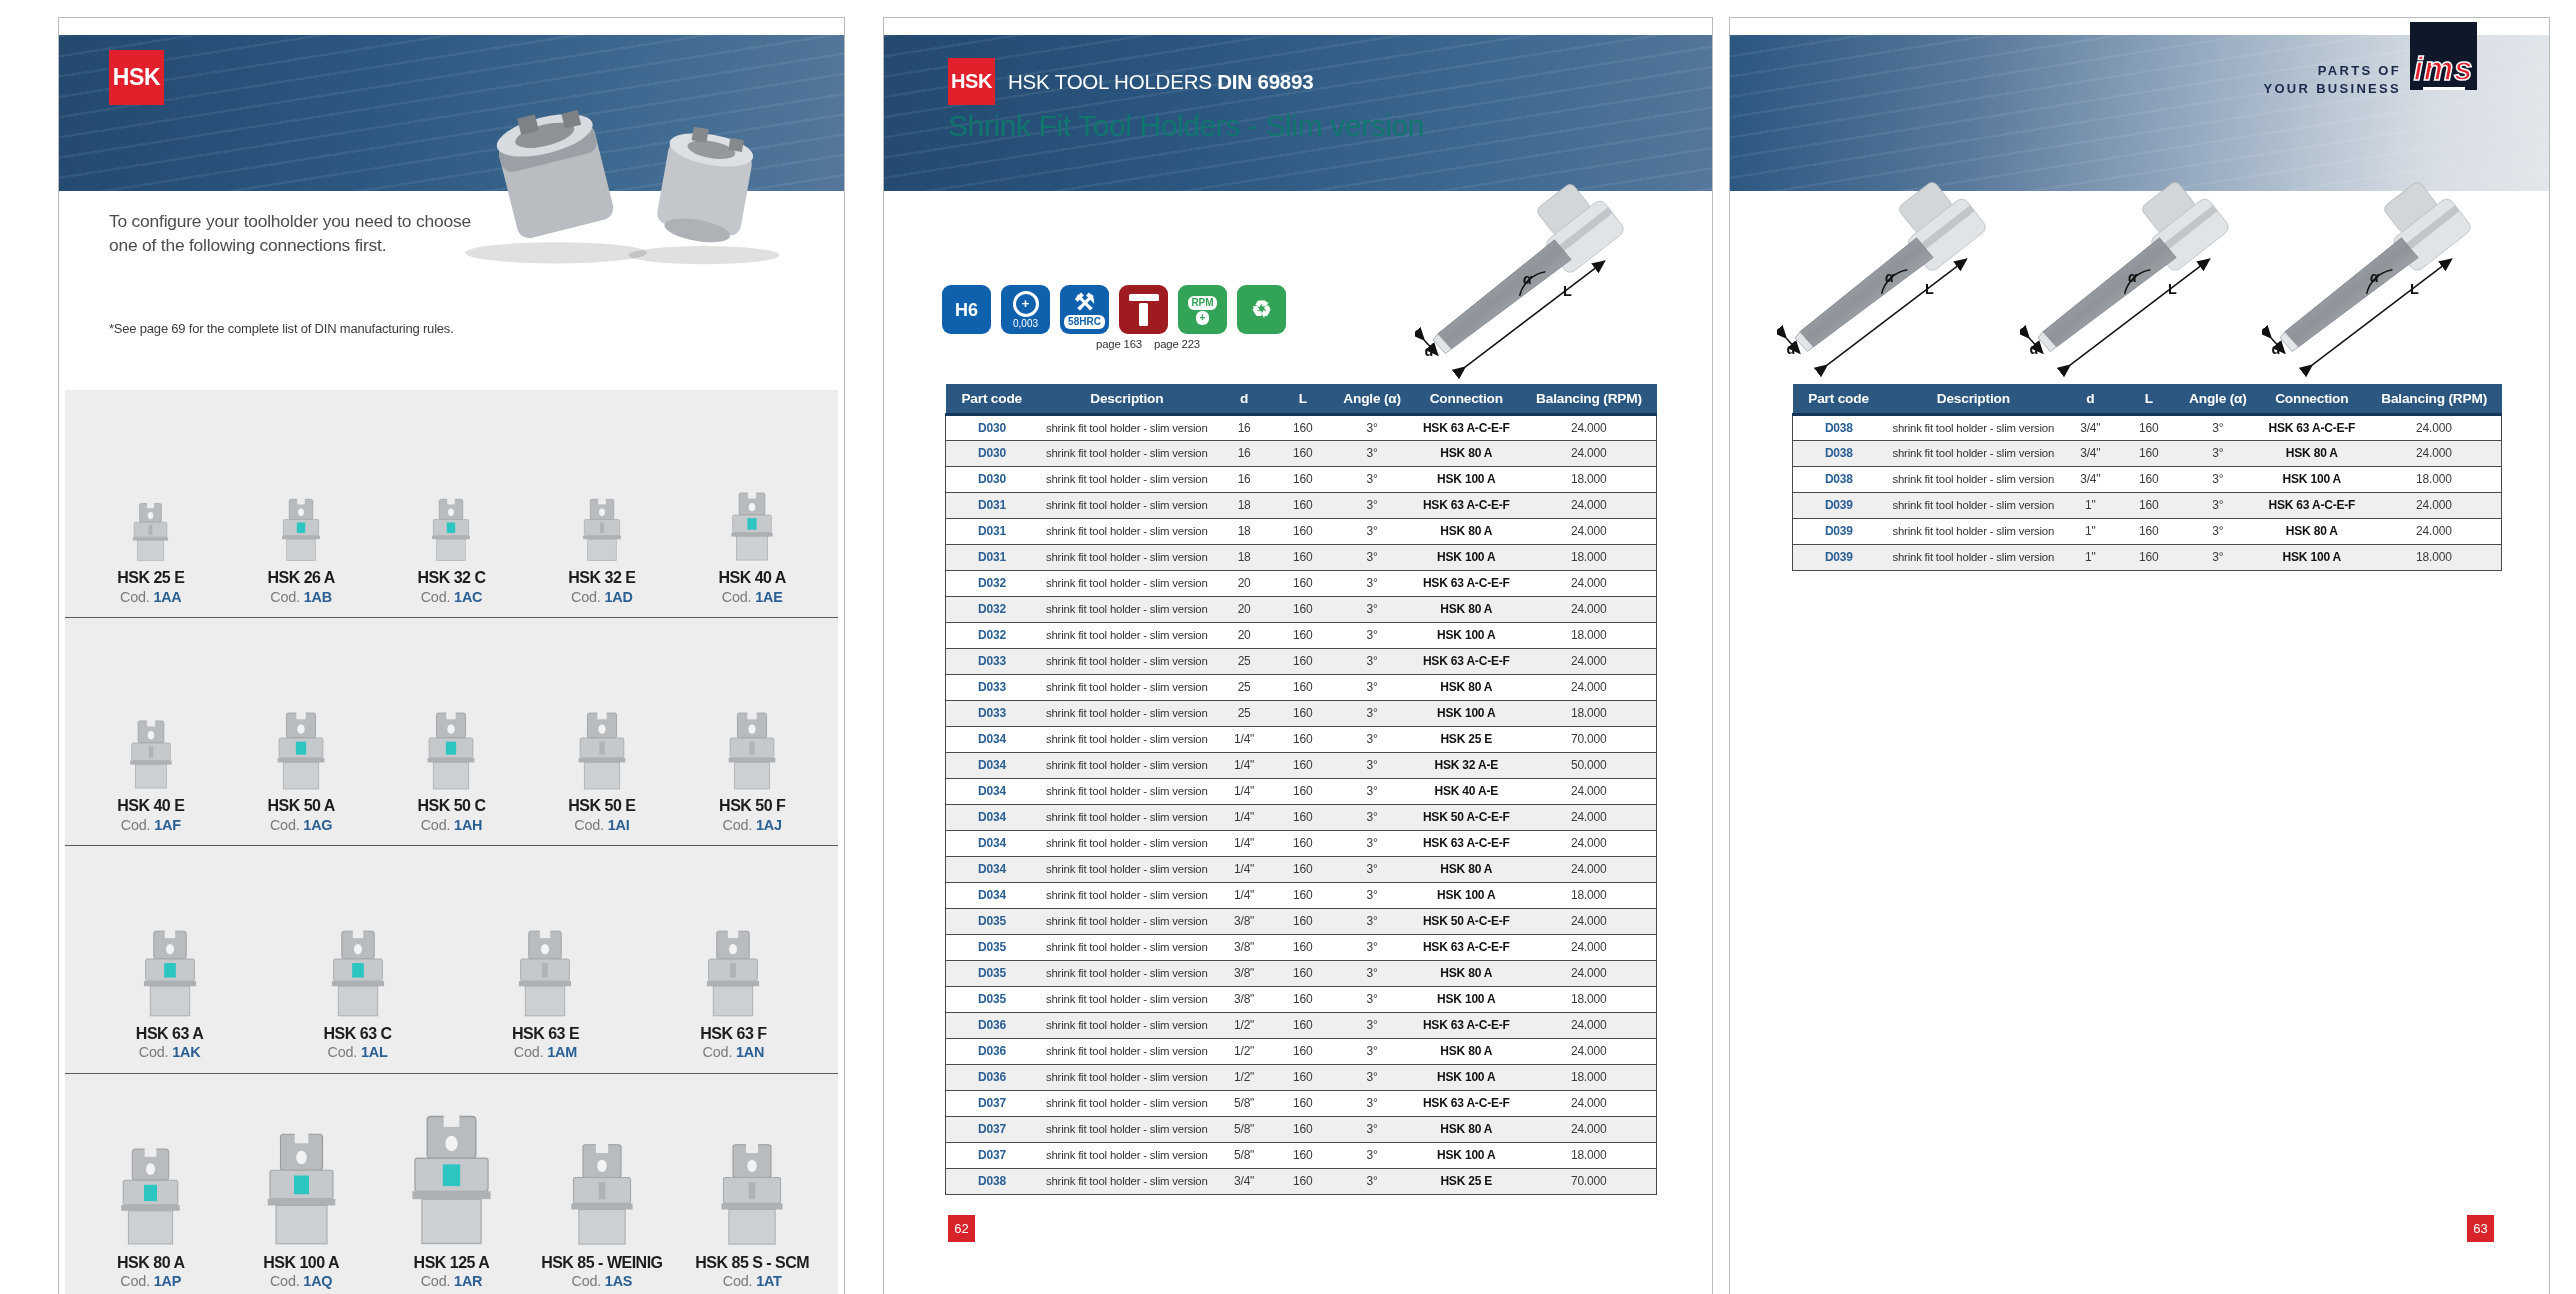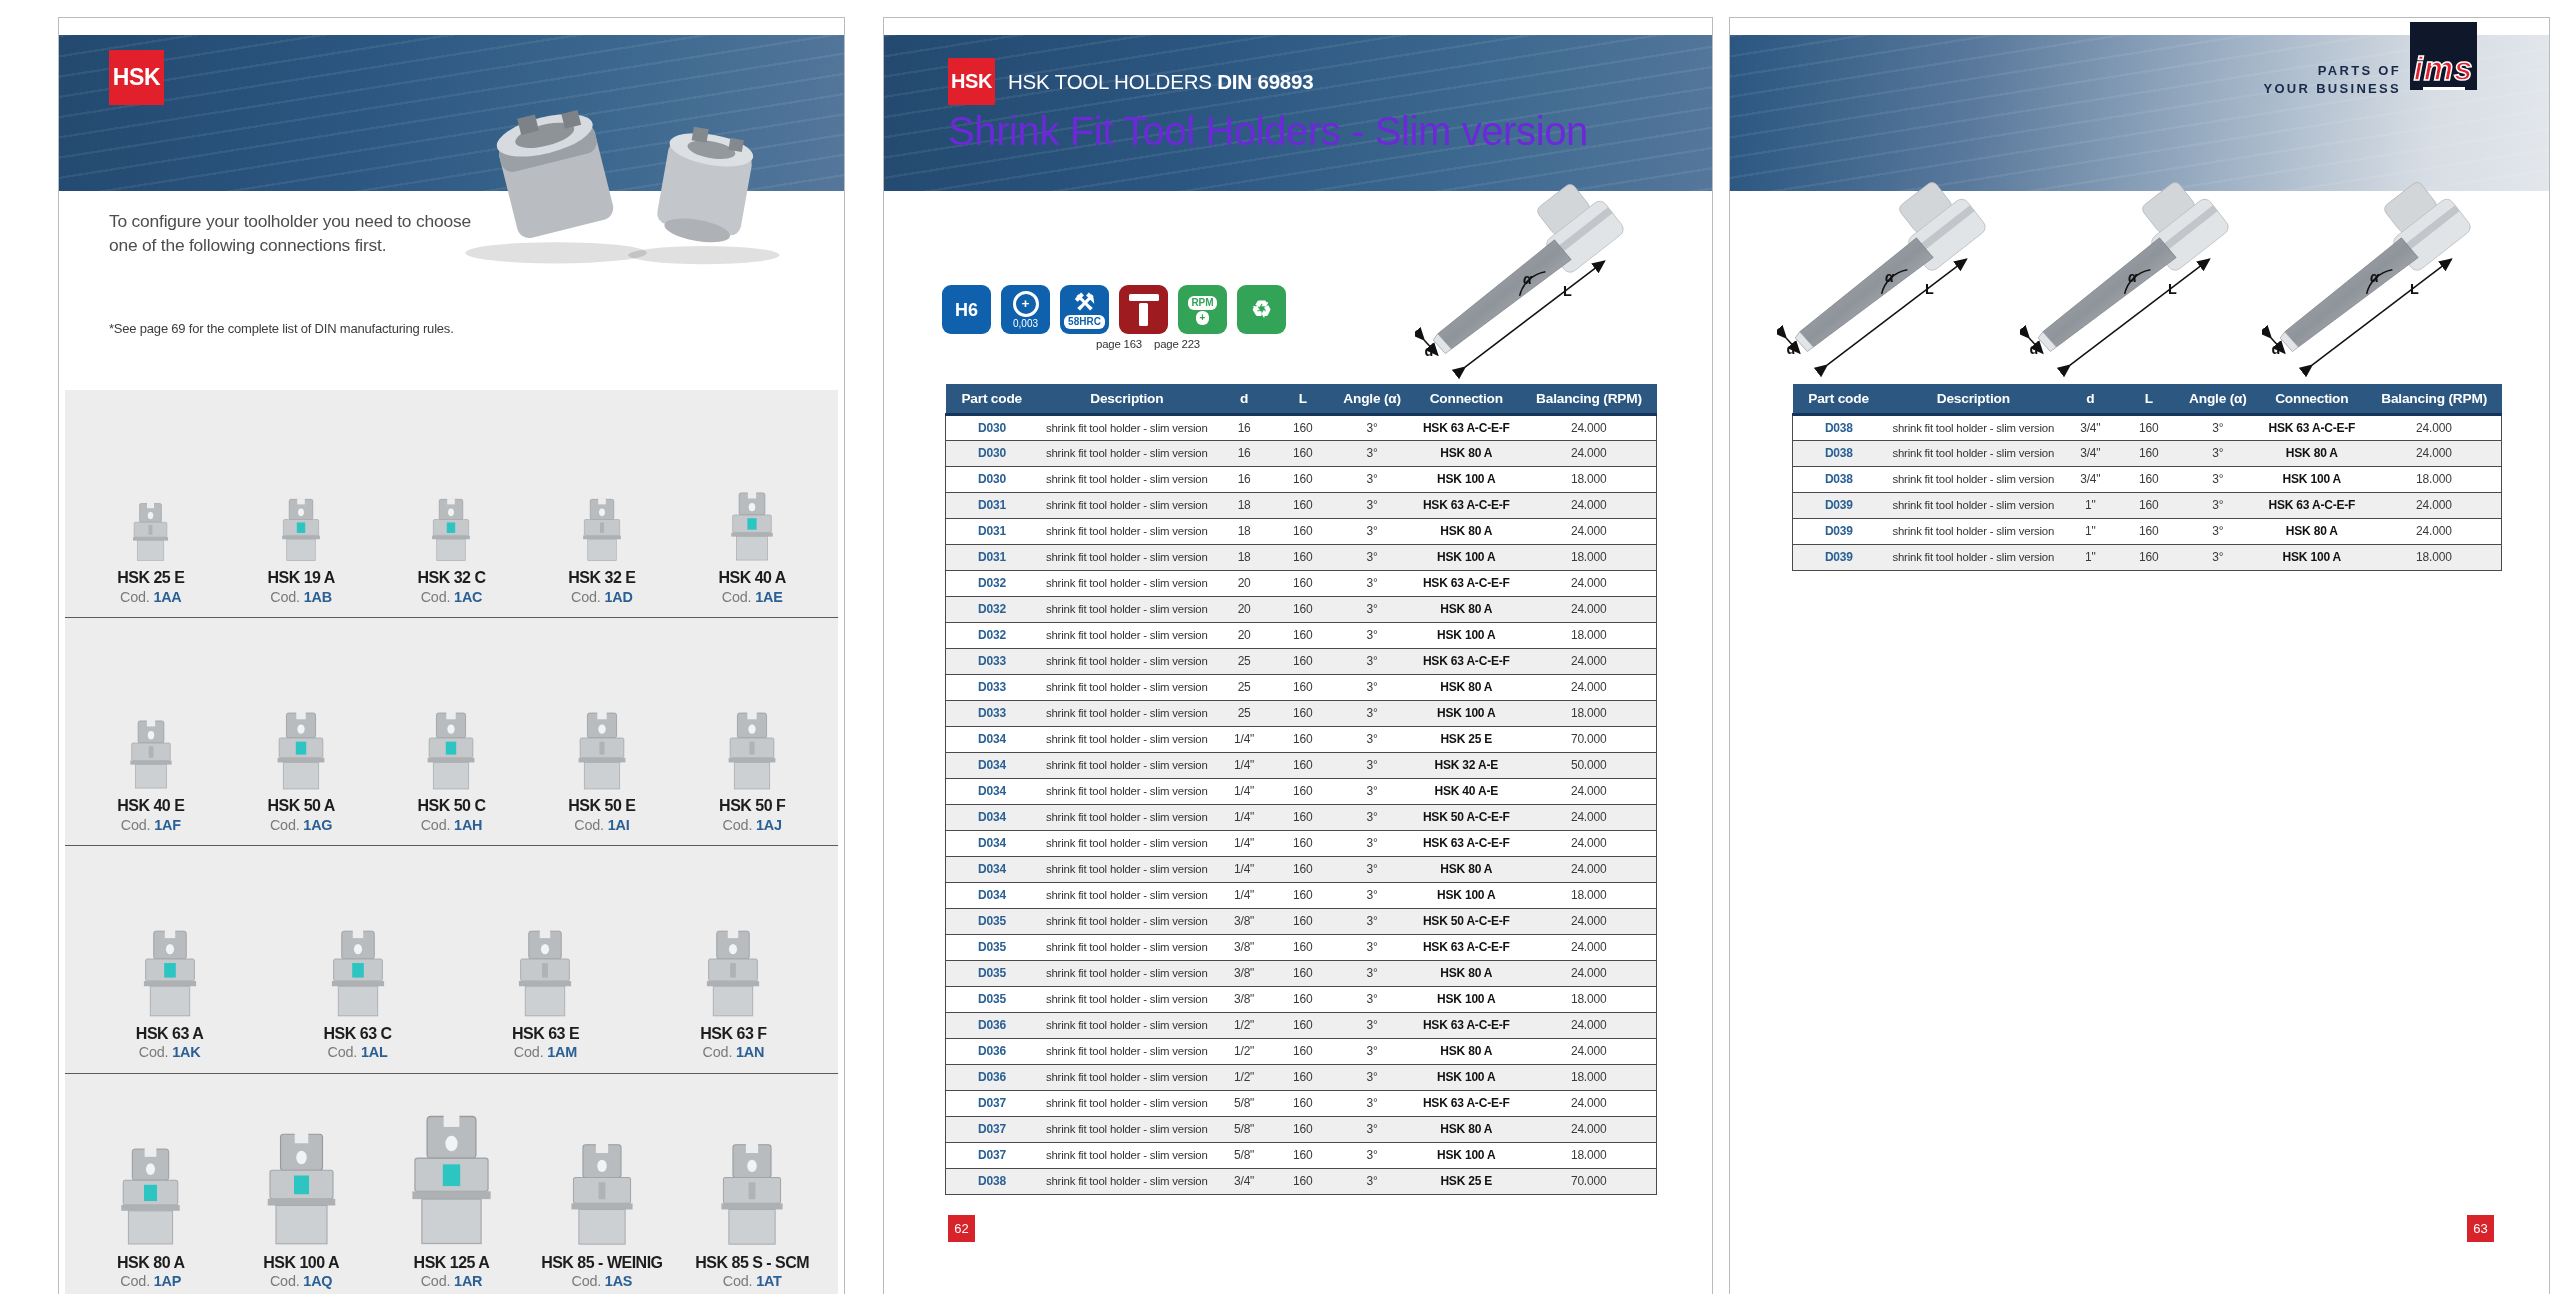--- a/index.html
+++ b/index.html
@@ -39,22 +39,22 @@
   .left-title {
     position:absolute; left:50px; top:100px; color:#fff; font-weight:400;
     font-size:33px; line-height:1.12; letter-spacing:-0.4px; z-index:3; white-space:nowrap;
   }
   .mid-kicker {
     position:absolute; left:124px; top:52px; color:#fff; font-size:20.5px;
     letter-spacing:-0.2px; z-index:3; white-space:nowrap;
   }
   .mid-kicker b { font-weight:700; }
   .mid-title {
-    position:absolute; left:64px; top:91px; color:#6d28d9; font-weight:400;
-    font-size:40px; letter-spacing:-0.4px; z-index:3; white-space:nowrap;
+    position:absolute; left:64px; top:91px; color:#0f766e; font-weight:400;
+    font-size:30px; letter-spacing:-0.4px; z-index:3; white-space:nowrap;
   }
   
   .tagline {
     position:absolute; top:44px; right:148px; text-align:right; z-index:3;
     color:#18294a; font-size:13px; font-weight:700; letter-spacing:2.3px; line-height:1.35;
     white-space:nowrap;
   }
   .ims-logo {
     position:absolute; top:3.8px; right:72px; width:67px; height:68px; background:#0f172a;
     z-index:4; display:flex; flex-direction:column; align-items:center; justify-content:flex-end;
@@ -213,21 +213,21 @@
               <svg width="42" height="64" viewBox="0 0 100 150" xmlns="http://www.w3.org/2000/svg">
                 <rect x="22" y="2" width="56" height="48" rx="4" fill="#b9bcbf" stroke="#989b9e" stroke-width="1.5"></rect>
                 <rect x="41" y="0" width="18" height="14" fill="#ededee"></rect>
                 <ellipse cx="50" cy="33" rx="7" ry="9" fill="#f2f3f4"></ellipse>
                 <rect x="8" y="50" width="84" height="38" rx="3" fill="#c6c9cc" stroke="#a3a6a9" stroke-width="1.5"></rect>
                 <rect x="40" y="57" width="20" height="25" fill="#2cc5c1"></rect>
                 <rect x="5" y="88" width="90" height="9" fill="#aeb1b4"></rect>
                 <rect x="16" y="97" width="68" height="51" fill="#cdd0d3" stroke="#a9acaf" stroke-width="1.5"></rect>
               </svg>
             </div>
-            <div class="pname">HSK 19 A</div>
+            <div class="pname">HSK 26 A</div>
             <div class="pcod"><span>Cod.</span> <b>1AB</b></div>
           </div>
           <div class="pcell">
             <div class="part-art">
               <svg width="42" height="64" viewBox="0 0 100 150" xmlns="http://www.w3.org/2000/svg">
                 <rect x="22" y="2" width="56" height="48" rx="4" fill="#b9bcbf" stroke="#989b9e" stroke-width="1.5"></rect>
                 <rect x="41" y="0" width="18" height="14" fill="#ededee"></rect>
                 <ellipse cx="50" cy="33" rx="7" ry="9" fill="#f2f3f4"></ellipse>
                 <rect x="8" y="50" width="84" height="38" rx="3" fill="#c6c9cc" stroke="#a3a6a9" stroke-width="1.5"></rect>
                 <rect x="40" y="57" width="20" height="25" fill="#2cc5c1"></rect>

